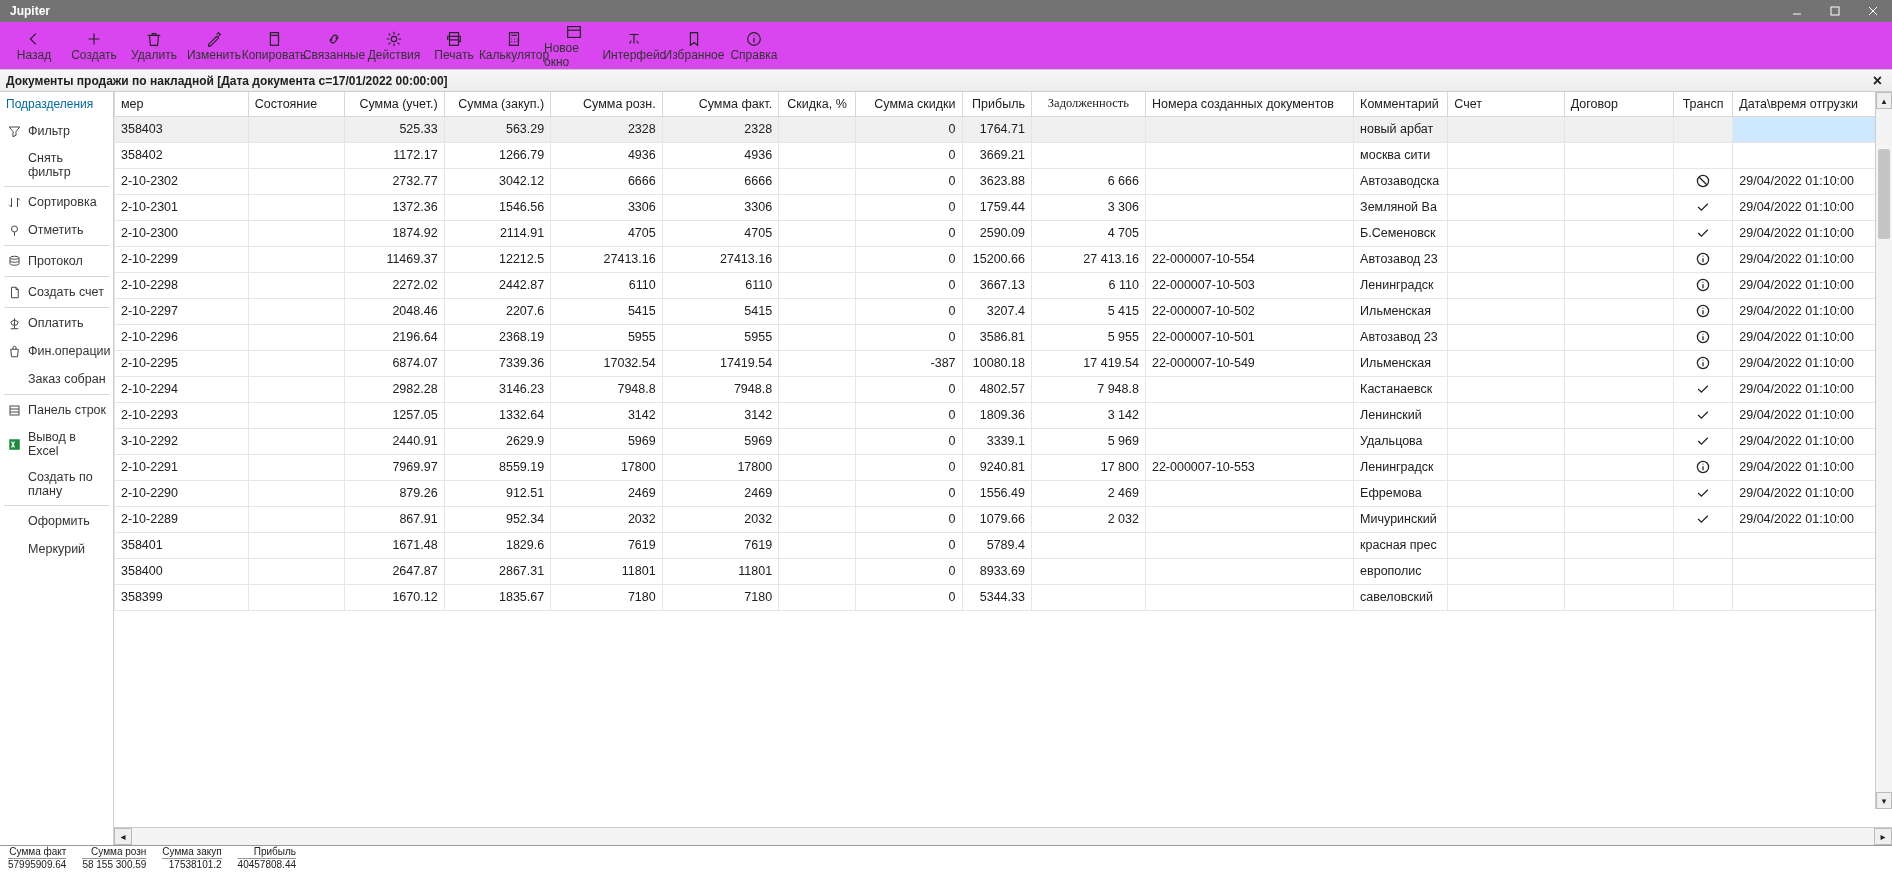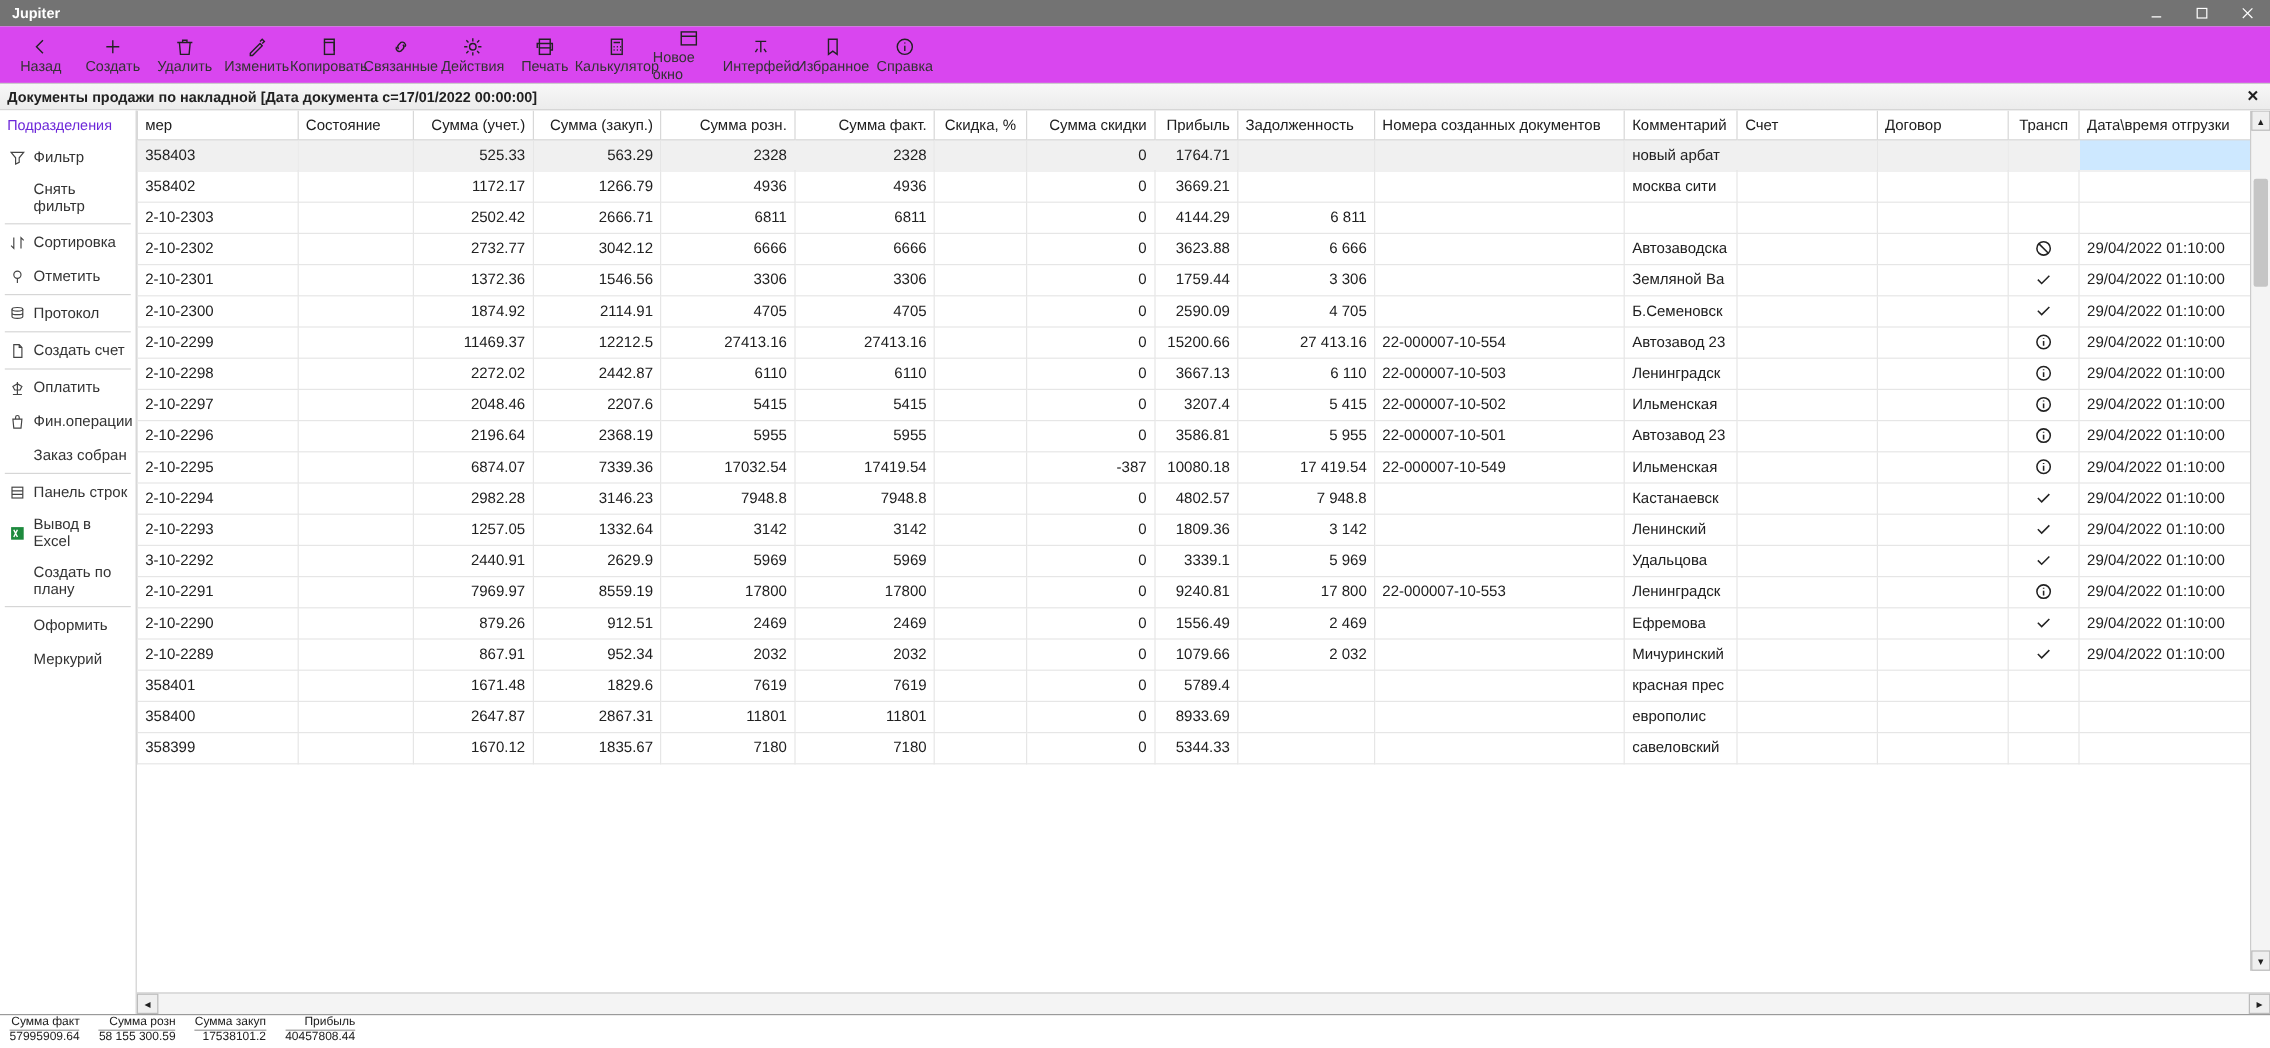--- a/index.html
+++ b/index.html
@@ -13,21 +13,21 @@
 .toolbar { height: 48px; border-bottom: 1px solid #ccc; display: flex; align-items: center; padding: 2px 4px; gap: 0; background: #d946ef; }
 .tb-item { width: 60px; height: 44px; display: flex; flex-direction: column; align-items: center; justify-content: center; font-size: 12px; color: #333; cursor: pointer; border-radius: 3px; }
 .tb-icon { width: 18px; height: 18px; display: flex; align-items: center; justify-content: center; }
 .tb-icon svg { width: 18px; height: 18px; fill: none; stroke: #222; stroke-width: 1.3; }
 
 .doc-header { height: 22px; background: linear-gradient(#f7f7f7,#ececec); border-bottom: 1px solid #ccc; display: flex; align-items: center; padding: 0 6px; font-weight: 600; font-size: 12px; }
 .doc-header .closex { margin-left: auto; cursor: pointer; font-size: 16px; line-height: 1; padding: 0 4px; }
 
 .main { display: flex; height: calc(100% - 22px - 48px - 22px - 28px); }
 .sidebar { width: 114px; background: #fff; border-right: 1px solid #d0d0d0; display: flex; flex-direction: column; }
-.side-head { padding: 5px 6px; font-size: 12px; color: #6d28d9; border-bottom: 1px solid transparent; }
+.side-head { padding: 5px 6px; font-size: 12px; color: #0369a1; border-bottom: 1px solid transparent; }
 .side-item { padding: 6px 6px; font-size: 12.5px; color: #333; display: flex; align-items: center; gap: 6px; cursor: pointer; }
 .side-sep { height: 1px; background: #d6d6d6; margin: 1px 4px; }
 .side-icon { width: 16px; height: 16px; display: inline-flex; align-items: center; justify-content: center; flex-shrink:0; }
 .side-icon svg { width: 15px; height: 15px; fill: none; stroke: #444; stroke-width: 1.3; }
 
 .gridwrap { flex: 1; display: flex; flex-direction: column; overflow: hidden; position: relative; }
 .grid-scroll { flex: 1; overflow: hidden; position: relative; }
 table.grid { border-collapse: collapse; width: 100%; table-layout: fixed; }
 table.grid th { background: #fff; border: 1px solid #d8d8d8; border-top: none; font-weight: 400; font-size: 12.5px; padding: 4px 6px; text-align: left; height: 24px; white-space: nowrap; overflow: hidden; }
 table.grid td { border: 1px solid #e6e6e6; font-size: 12.5px; padding: 3px 6px; height: 26px; white-space: nowrap; overflow: hidden; }
@@ -300,21 +300,21 @@
             <tr id="grid-head">
               <th style="width: 108px;">мер</th>
               <th style="width: 78px;">Состояние</th>
               <th style="width: 80px; text-align: right;">Сумма (учет.)</th>
               <th style="width: 86px; text-align: right;">Сумма (закуп.)</th>
               <th style="width: 90px; text-align: right;">Сумма розн.</th>
               <th style="width: 94px; text-align: right;">Сумма факт.</th>
               <th style="width: 62px; text-align: center;">Скидка, %</th>
               <th style="width: 86px; text-align: right;">Сумма скидки</th>
               <th style="width: 56px; text-align: right;">Прибыль</th>
-              <th style="width: 92px; text-align: left;">Задолженность</th>
+              <th style="width: 92px; text-align: center; font-family: Liberation Serif, serif;">Задолженность</th>
               <th style="width: 168px;">Номера созданных документов</th>
               <th style="width: 76px;">Комментарий</th>
               <th style="width: 94px;">Счет</th>
               <th style="width: 88px;">Договор</th>
               <th style="width: 48px; text-align: center;">Трансп</th>
               <th style="width: 128px;">Дата\время отгрузки</th>
             </tr>
           </thead>
         <tbody id="grid-body">
             <tr class="selected">
@@ -341,38 +341,20 @@
               <td class="num">1172.17</td>
               <td class="num">1266.79</td>
               <td class="num">4936</td>
               <td class="num">4936</td>
               <td class="num"></td>
               <td class="num">0</td>
               <td class="num">3669.21</td>
               <td class="num"></td>
               <td></td>
               <td>москва сити</td>
-              <td></td>
-              <td></td>
-              <td class="center"></td>
-              <td></td>
-            </tr>
-            <tr>
-              <td>2-10-2303</td>
-              <td></td>
-              <td class="num">2502.42</td>
-              <td class="num">2666.71</td>
-              <td class="num">6811</td>
-              <td class="num">6811</td>
-              <td class="num"></td>
-              <td class="num">0</td>
-              <td class="num">4144.29</td>
-              <td class="num">6 811</td>
-              <td></td>
-              <td></td>
               <td></td>
               <td></td>
               <td class="center"></td>
               <td></td>
             </tr>
             <tr>
               <td>2-10-2302</td>
               <td></td>
               <td class="num">2732.77</td>
               <td class="num">3042.12</td>

